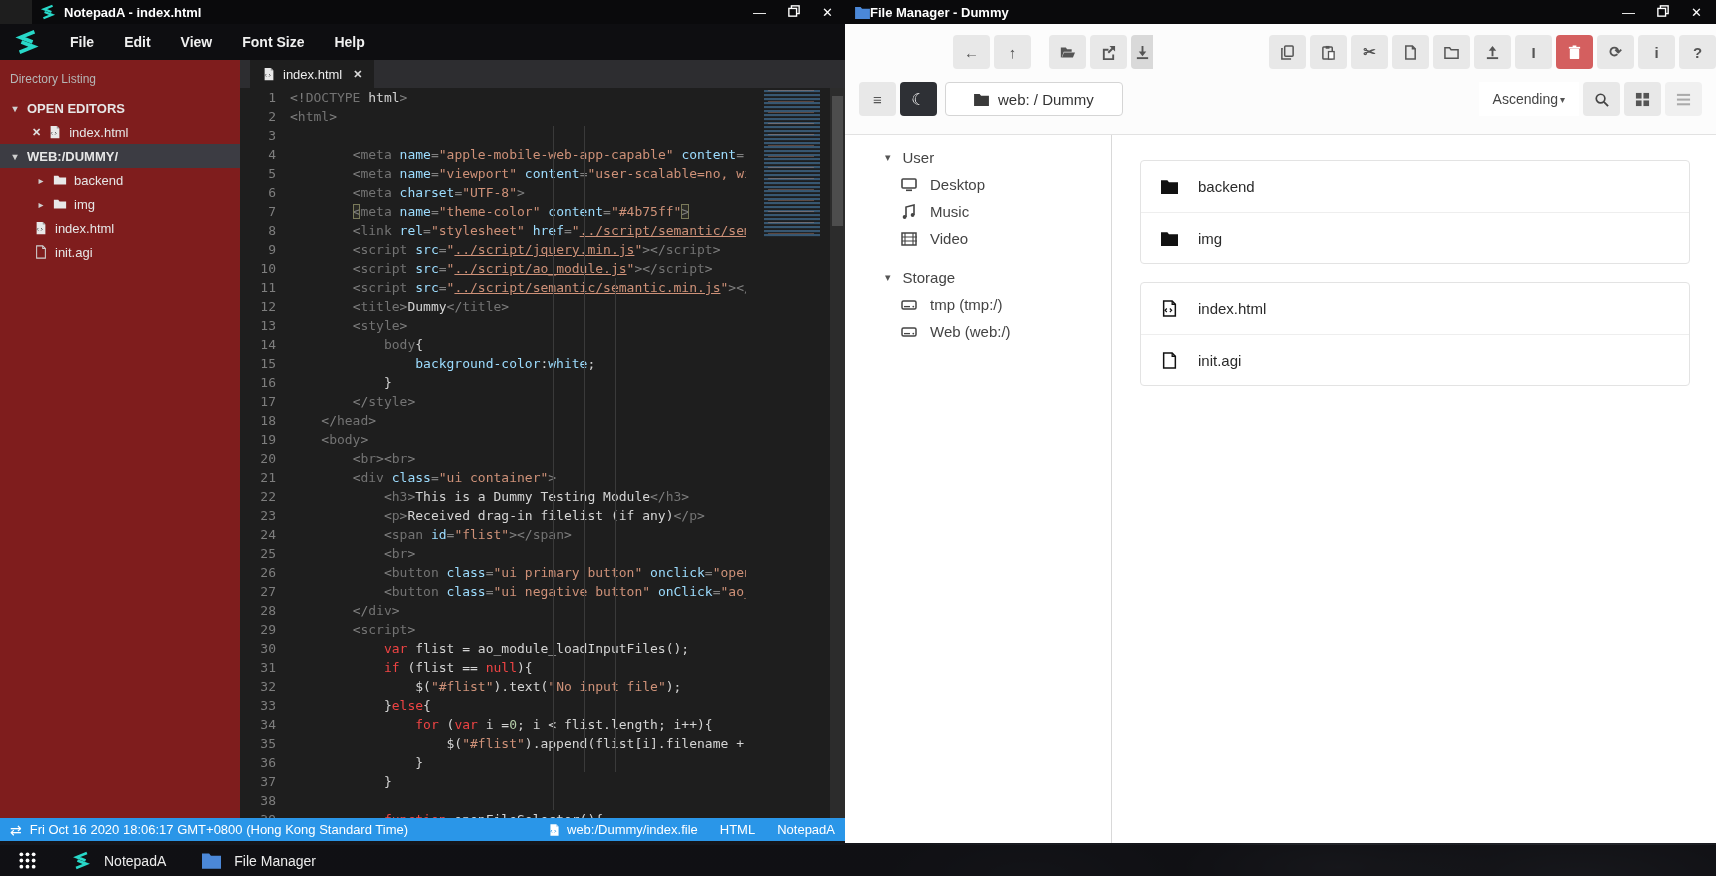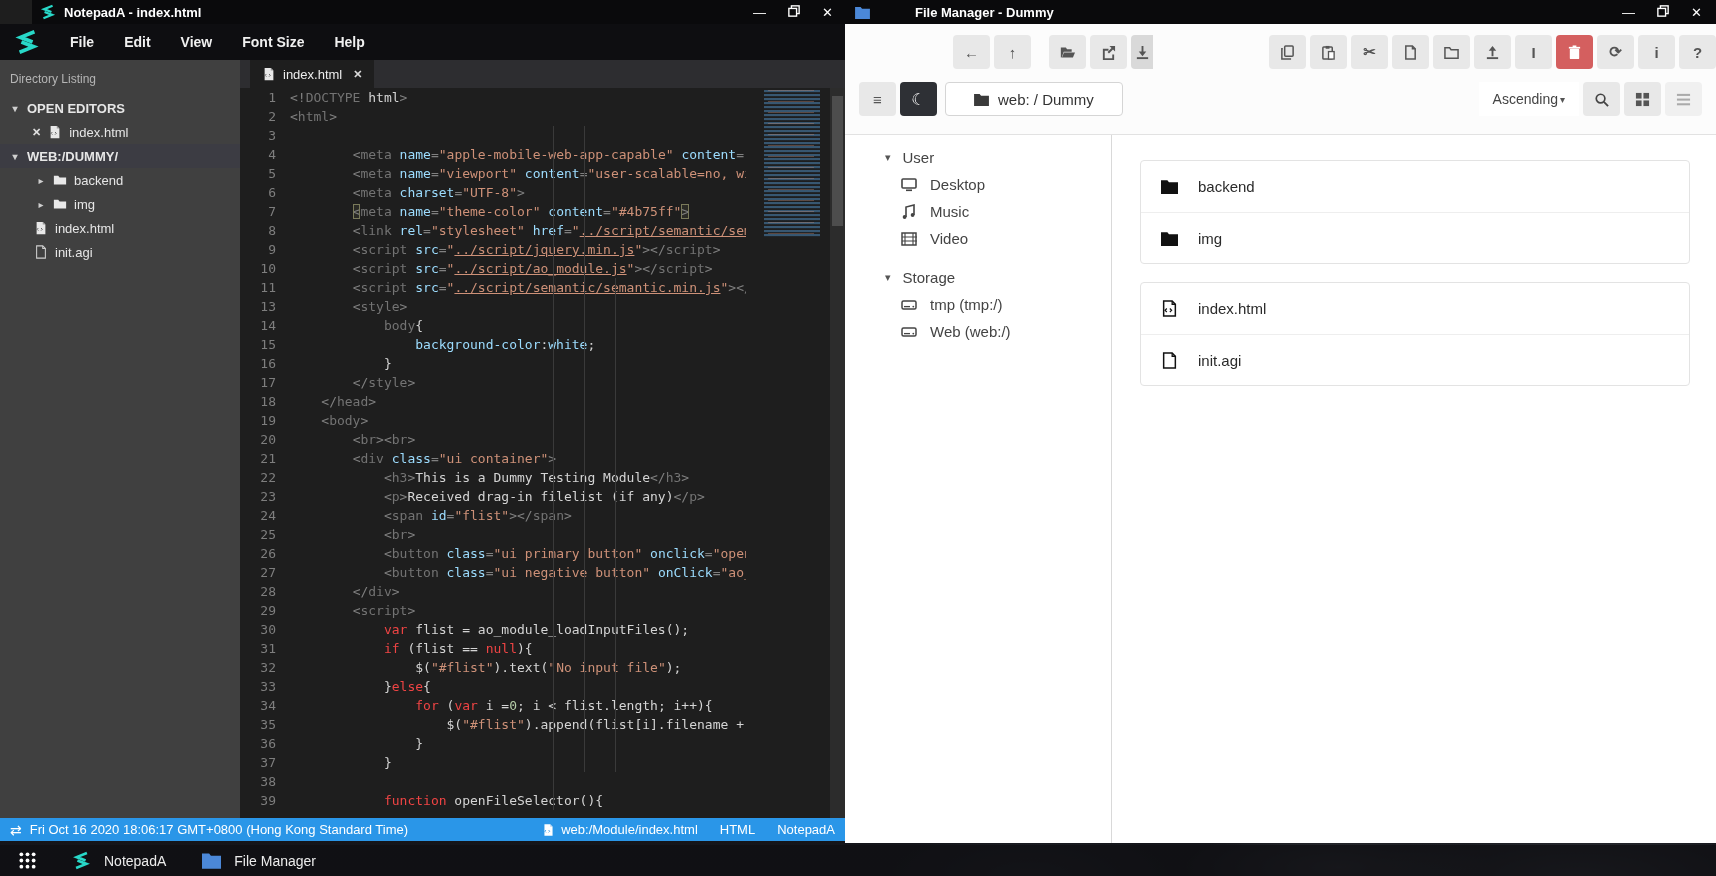--- a/index.html
+++ b/index.html
@@ -22,21 +22,21 @@
   
   .np-window { position:absolute; left:0; top:0; width:845px; height:841px; background:#1e1e1e; }
   .np-titlebar { position:absolute; left:0; top:0; right:0; height:24px; background:#0a0a0c; display:flex; align-items:center; padding:7px 8px; color:#fff;margin-left:32px; }
   .np-titlebar .title { font-size:13px; margin-left:8px; font-weight:bold; }
   .win-controls { margin-left:auto; display:flex; align-items:center; gap:22px; padding-right:4px; }
   .win-controls .wc { color:#fff; font-size:13px; line-height:1; cursor:default; }
   .np-menubar { position:absolute; left:0; top:24px; right:0; height:36px; background:#0e0e11; display:flex; align-items:center; gap:30px; padding:0 14px; }
   .np-menubar .menu-item { color:#f0f0f0; font-size:14px; font-weight:bold; }
   .np-logo { width:26px; height:26px; }
 
-  .np-sidebar { position:absolute; left:0; top:60px; width:240px; bottom:23px; background:#404040; color:#e6e6e6; font-size:13px; }
+  .np-sidebar { position:absolute; left:0; top:60px; width:240px; bottom:23px; background:#7f1d1d; color:#e6e6e6; font-size:13px; }
   .np-sidebar .sb-header { color:#b5b5b5; font-size:12px; padding:12px 10px 10px 10px; }
   .sb-row { display:flex; align-items:center; height:24px; gap:7px; }
   .sb-row .chev { color:#cfcfcf; font-size:10px; width:10px; text-align:center; }
   .sb-row.section { padding-left:10px; font-weight:bold; }
   .sb-row.selected { background:#3c3c43; }
   .sb-row .x { color:#e0e0e0; font-size:11px; font-weight:bold; }
   .sb-row.editor-item { padding-left:32px; }
   .sb-row.tree-folder { padding-left:36px; }
   .sb-row.tree-file { padding-left:34px; }
   .mini-icon { width:14px; height:14px; flex:0 0 auto; }
@@ -71,21 +71,21 @@
 
   .np-statusbar { position:absolute; left:0; bottom:0; right:0; height:23px; background:#2a96e8; color:#fff;
     display:flex; align-items:center; font-size:13px; padding:0 10px; gap:8px; }
   .np-statusbar .right { margin-left:auto; display:flex; align-items:center; gap:22px; }
   .np-statusbar .sync { font-size:14px; }
   .np-statusbar .fitem { display:flex; align-items:center; gap:6px; }
 
   
   .fm-window { position:absolute; left:845px; top:0; width:871px; height:843px; background:#fff; }
   .fm-titlebar { position:absolute; left:0; top:0; right:0; height:24px; background:#0a0a0c; display:flex; align-items:center; padding:0 10px; color:#fff; }
-  .fm-titlebar .title { font-size:13px; margin-left:17px; font-weight:bold;padding-left:28px; }
+  .fm-titlebar .title { font-size:13px; margin-left:0; font-weight:bold; }
   .fm-toolbar { position:absolute; left:0; top:24px; right:0; height:110px; background:#fcfcfc; }
   .fm-row1 { position:absolute; left:0; top:10px; right:0; height:36px; display:flex; align-items:center; padding-left:108px; gap:4px; }
   .fm-row2 { position:absolute; left:0; top:56px; right:0; height:38px; display:flex; align-items:center; padding:0 14px; gap:4px; }
   .fbtn { height:34px; min-width:37px; background:#e8e8e8; border:none; border-radius:4px; display:flex; align-items:center; justify-content:center; color:#555; font-size:15px; padding:0 9px; }
   .fbtn svg { width:15px; height:15px; }
   .fbtn.glyph { font-weight:bold; }
   .fbtn.danger { background:#d45f5f; color:#fff; }
   .fbtn.dark { background:#2e3035; color:#fff; font-size:16px; }
   .gap { width:18px; }
   .dl-split { display:flex; height:34px; border-radius:4px; overflow:hidden; }
@@ -226,20 +226,21 @@
         <div class="code-line"><span class="ln">2</span><span class="lc"><span class="tok p">&lt;</span><span class="tok t">html</span><span class="tok p">&gt;</span></span></div>
         <div class="code-line"><span class="ln">3</span></div>
         <div class="code-line"><span class="ln">4</span><span class="lc"><span class="tok d">        </span><span class="tok p">&lt;</span><span class="tok t">meta</span><span class="tok d"> </span><span class="tok a">name</span><span class="tok p">=</span><span class="tok s">"apple-mobile-web-app-capable"</span><span class="tok d"> </span><span class="tok a">content</span><span class="tok p">=</span><span class="tok s">"yes"</span></span></div>
         <div class="code-line"><span class="ln">5</span><span class="lc"><span class="tok d">        </span><span class="tok p">&lt;</span><span class="tok t">meta</span><span class="tok d"> </span><span class="tok a">name</span><span class="tok p">=</span><span class="tok s">"viewport"</span><span class="tok d"> </span><span class="tok a">content</span><span class="tok p">=</span><span class="tok s">"user-scalable=no, width=device-width, initial-scale=1"</span></span></div>
         <div class="code-line"><span class="ln">6</span><span class="lc"><span class="tok d">        </span><span class="tok p">&lt;</span><span class="tok t">meta</span><span class="tok d"> </span><span class="tok a">charset</span><span class="tok p">=</span><span class="tok s">"UTF-8"</span><span class="tok p">&gt;</span></span></div>
         <div class="code-line"><span class="ln">7</span><span class="lc"><span class="tok d">        </span><span class="tok p hl">&lt;</span><span class="tok t">meta</span><span class="tok d"> </span><span class="tok a">name</span><span class="tok p">=</span><span class="tok s">"theme-color"</span><span class="tok d"> </span><span class="tok a">content</span><span class="tok p">=</span><span class="tok s">"#4b75ff"</span><span class="tok p hl">&gt;</span></span></div>
         <div class="code-line"><span class="ln">8</span><span class="lc"><span class="tok d">        </span><span class="tok p">&lt;</span><span class="tok t">link</span><span class="tok d"> </span><span class="tok a">rel</span><span class="tok p">=</span><span class="tok s">"stylesheet"</span><span class="tok d"> </span><span class="tok a">href</span><span class="tok p">=</span><span class="tok s">"</span><span class="tok u">../script/semantic/semantic.min.css</span></span></div>
         <div class="code-line"><span class="ln">9</span><span class="lc"><span class="tok d">        </span><span class="tok p">&lt;</span><span class="tok t">script</span><span class="tok d"> </span><span class="tok a">src</span><span class="tok p">=</span><span class="tok s">"</span><span class="tok u">../script/jquery.min.js</span><span class="tok s">"</span><span class="tok p">&gt;&lt;/</span><span class="tok t">script</span><span class="tok p">&gt;</span></span></div>
         <div class="code-line"><span class="ln">10</span><span class="lc"><span class="tok d">        </span><span class="tok p">&lt;</span><span class="tok t">script</span><span class="tok d"> </span><span class="tok a">src</span><span class="tok p">=</span><span class="tok s">"</span><span class="tok u">../script/ao_module.js</span><span class="tok s">"</span><span class="tok p">&gt;&lt;/</span><span class="tok t">script</span><span class="tok p">&gt;</span></span></div>
         <div class="code-line"><span class="ln">11</span><span class="lc"><span class="tok d">        </span><span class="tok p">&lt;</span><span class="tok t">script</span><span class="tok d"> </span><span class="tok a">src</span><span class="tok p">=</span><span class="tok s">"</span><span class="tok u">../script/semantic/semantic.min.js</span><span class="tok s">"</span><span class="tok p">&gt;&lt;/</span></span></div>
+        <div class="code-line"><span class="ln">12</span><span class="lc"><span class="tok d">        </span><span class="tok p">&lt;</span><span class="tok t">title</span><span class="tok p">&gt;</span><span class="tok d">Dummy</span><span class="tok p">&lt;/</span><span class="tok t">title</span><span class="tok p">&gt;</span></span></div>
         <div class="code-line"><span class="ln">13</span><span class="lc"><span class="tok d">        </span><span class="tok p">&lt;</span><span class="tok t">style</span><span class="tok p">&gt;</span></span></div>
         <div class="code-line"><span class="ln">14</span><span class="lc"><span class="tok d">            </span><span class="tok t">body</span><span class="tok d">{</span></span></div>
         <div class="code-line"><span class="ln">15</span><span class="lc"><span class="tok d">                </span><span class="tok a">background-color</span><span class="tok d">:</span><span class="tok a">white</span><span class="tok d">;</span></span></div>
         <div class="code-line"><span class="ln">16</span><span class="lc"><span class="tok d">            }</span></span></div>
         <div class="code-line"><span class="ln">17</span><span class="lc"><span class="tok d">        </span><span class="tok p">&lt;/</span><span class="tok t">style</span><span class="tok p">&gt;</span></span></div>
         <div class="code-line"><span class="ln">18</span><span class="lc"><span class="tok d">    </span><span class="tok p">&lt;/</span><span class="tok t">head</span><span class="tok p">&gt;</span></span></div>
         <div class="code-line"><span class="ln">19</span><span class="lc"><span class="tok d">    </span><span class="tok p">&lt;</span><span class="tok t">body</span><span class="tok p">&gt;</span></span></div>
         <div class="code-line"><span class="ln">20</span><span class="lc"><span class="tok d">        </span><span class="tok p">&lt;</span><span class="tok t">br</span><span class="tok p">&gt;&lt;</span><span class="tok t">br</span><span class="tok p">&gt;</span></span></div>
         <div class="code-line"><span class="ln">21</span><span class="lc"><span class="tok d">        </span><span class="tok p">&lt;</span><span class="tok t">div</span><span class="tok d"> </span><span class="tok a">class</span><span class="tok p">=</span><span class="tok s">"ui container"</span><span class="tok p">&gt;</span></span></div>
         <div class="code-line"><span class="ln">22</span><span class="lc"><span class="tok d">            </span><span class="tok p">&lt;</span><span class="tok t">h3</span><span class="tok p">&gt;</span><span class="tok d">This is a Dummy Testing Module</span><span class="tok p">&lt;/</span><span class="tok t">h3</span><span class="tok p">&gt;</span></span></div>
@@ -273,21 +274,21 @@
   <div class="np-statusbar">
     <span class="sync">⇄</span>
     <span>Fri Oct 16 2020 18:06:17 GMT+0800 (Hong Kong Standard Time)</span>
     <div class="right">
       <span class="fitem">
         <svg width="13" height="14" viewBox="0 0 16 16">
           <path d="M3 1h7l3 3v11H3z" fill="#fff"></path>
             <path d="M10 1l3 3h-3z" fill="#bcd6ef"></path>
           <path d="M5 8l-1.5 1.5L5 11M8 8l1.5 1.5L8 11" stroke="#2a96e8" stroke-width="1" fill="none"></path>
         </svg>
-        <span>web:/Module/index.html</span>
+        <span>web:/Dummy/index.file</span>
       </span>
       <span>HTML</span>
       <span>NotepadA</span>
     </div>
   </div>
 </div>
 
 <div class="fm-window">
 
   <div class="fm-titlebar">

